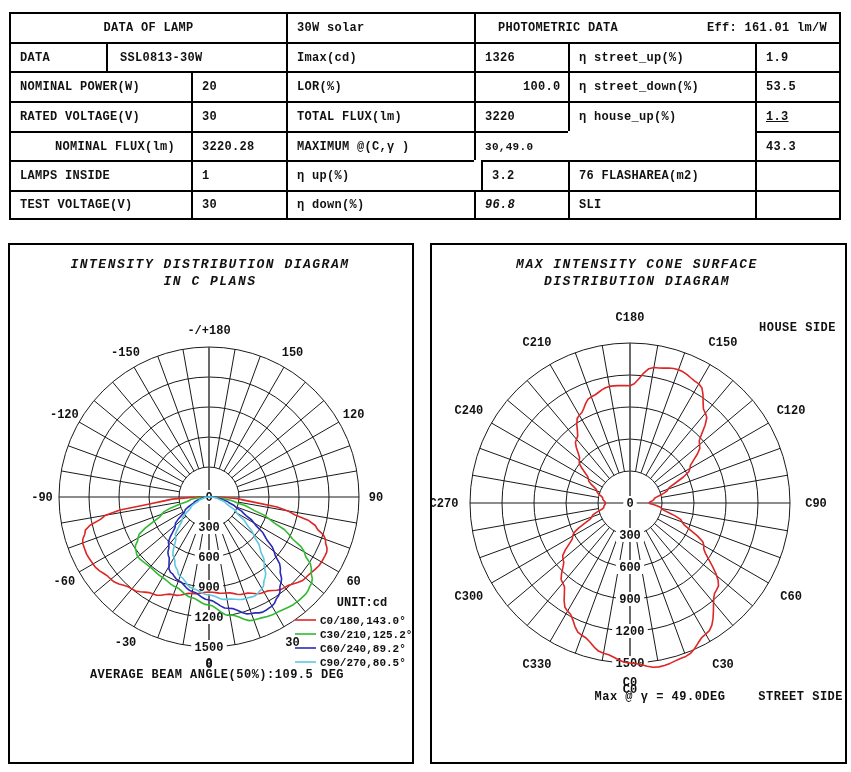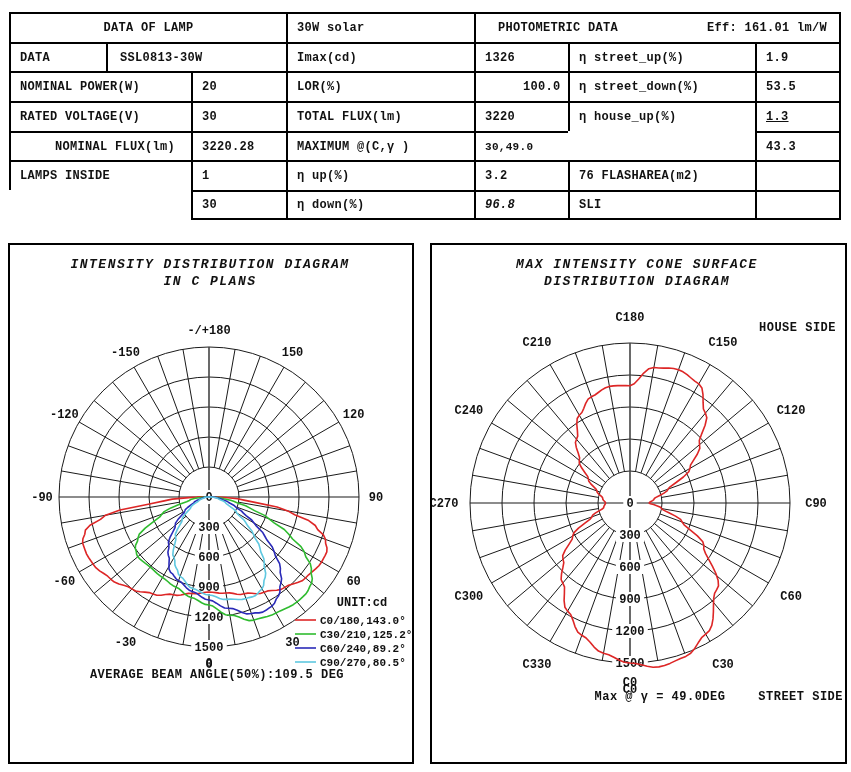--- a/index.html
+++ b/index.html
@@ -54,23 +54,24 @@
     <div class="cell" style="grid-area: 4 / 6 / auto / span 1;">η house_up(%)</div>
     <div class="cell last-col" style="grid-area: 4 / 7 / auto / span 1; text-decoration: underline;">1.3</div>
     <div class="cell" style="grid-area: 5 / 1 / auto / span 2; padding-left: 44px;">NOMINAL FLUX(lm)</div>
     <div class="cell" style="grid-area: 5 / 3 / auto / span 1;">3220.28</div>
     <div class="cell" style="grid-area: 5 / 4 / auto / span 1;">MAXIMUM @(C,γ )</div>
     <div class="cell small" style="grid-area: 5 / 5 / auto / span 1;">30,49.0</div>
     <div class="cell last-col" style="grid-area: 5 / 7 / auto / span 1;">43.3</div>
     <div class="cell" style="grid-area: 6 / 1 / auto / span 2;">LAMPS INSIDE</div>
     <div class="cell" style="grid-area: 6 / 3 / auto / span 1;">1</div>
     <div class="cell" style="grid-area: 6 / 4 / auto / span 1;">η up(%)</div>
-    <div class="cell" style="grid-area: 6 / 5 / auto / span 1;">3.2</div>
+    <div class="cell" style="grid-area: 6 / 5 / auto / span 1; margin-left: 7px;">3.2</div>
     <div class="cell" style="grid-area: 6 / 6 / auto / span 1;">76 FLASHAREA(m2)</div>
     <div class="cell last-col" style="grid-area: 6 / 7 / auto / span 1;"></div>
+    <div class="cell last-row" style="grid-area: 7 / 1 / auto / span 2;">TEST VOLTAGE(V)</div>
     <div class="cell last-row" style="grid-area: 7 / 3 / auto / span 1;">30</div>
     <div class="cell last-row" style="grid-area: 7 / 4 / auto / span 1;">η down(%)</div>
     <div class="cell last-row" style="grid-area: 7 / 5 / auto / span 1; font-style: italic;">96.8</div>
     <div class="cell last-row" style="grid-area: 7 / 6 / auto / span 1;">SLI</div>
     <div class="cell last-col last-row" style="grid-area: 7 / 7 / auto / span 1;"></div>
   </div>
 
 <div class="panel" id="panelL">
   <svg id="svgL" width="402" height="517" viewBox="0 0 402 517">
       <circle cx="199" cy="252" r="30" fill="none" stroke="#1a1a1a" stroke-width="1"></circle>

